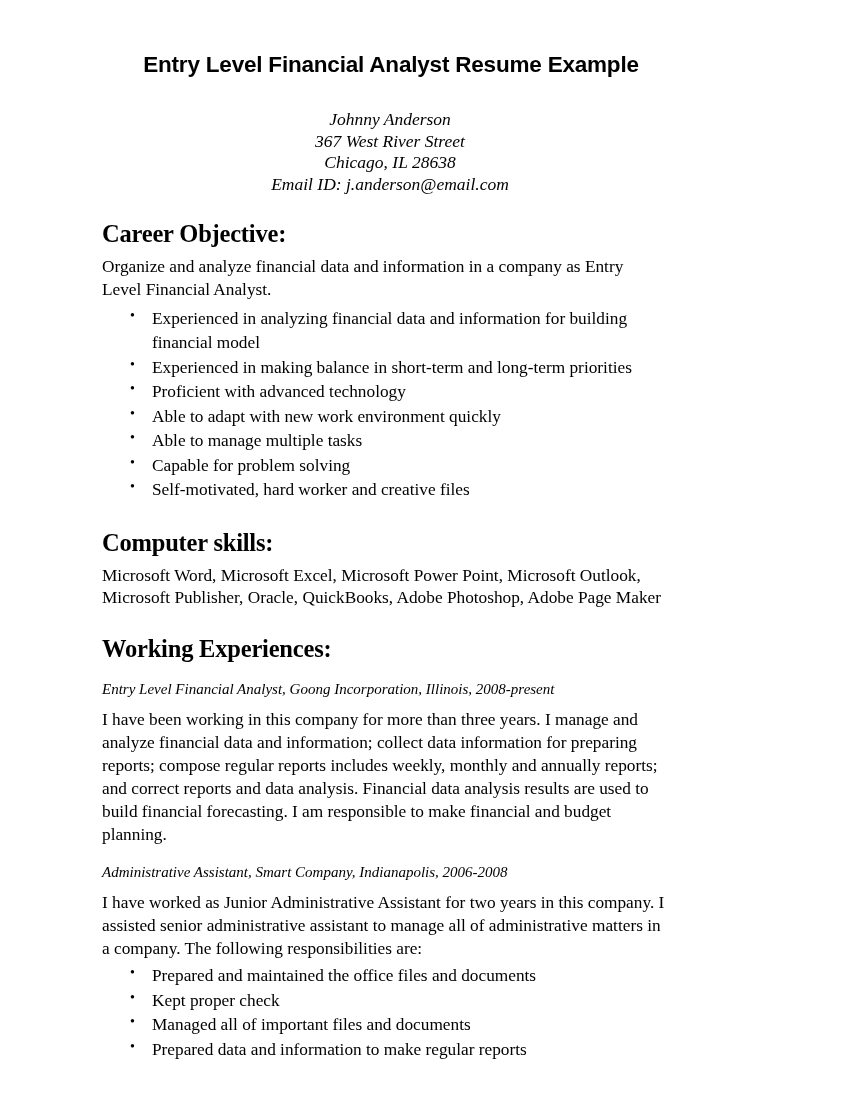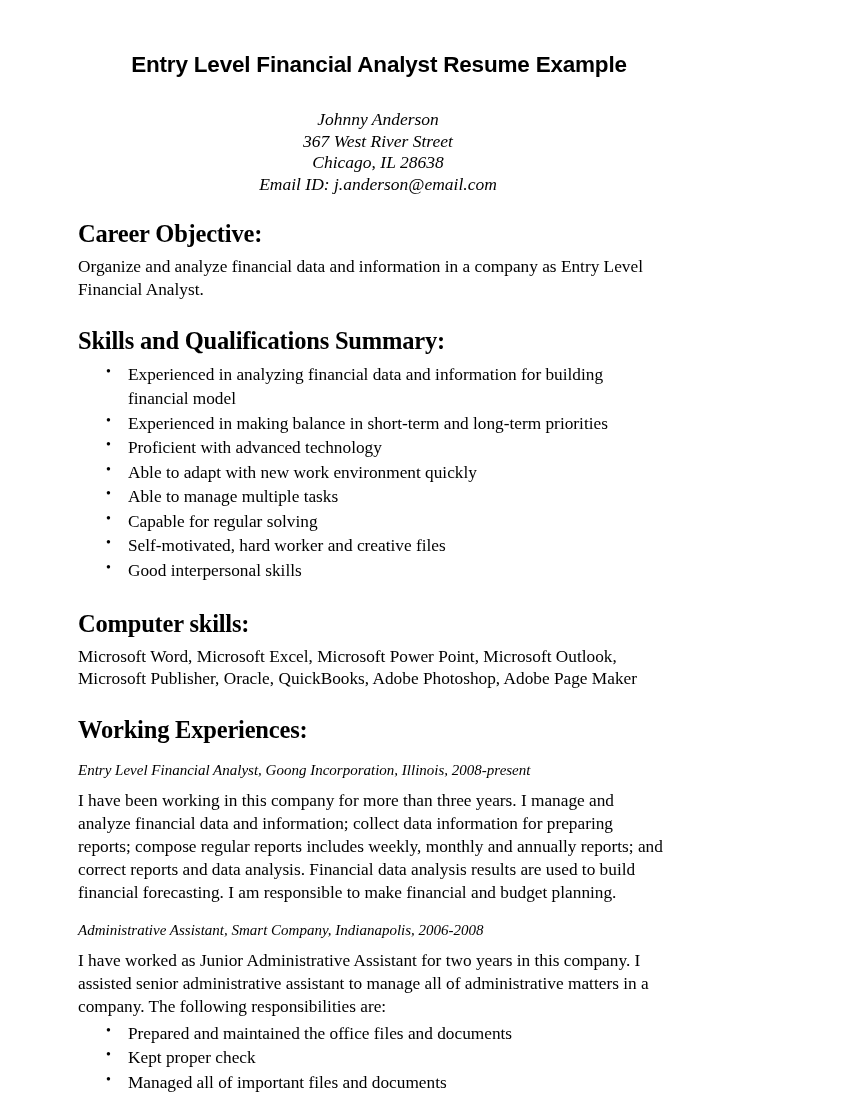--- a/index.html
+++ b/index.html
@@ -11,21 +11,21 @@
     width: 849px;
     height: 1099px;
     font-family: "Liberation Serif", serif;
     color: #000000;
     overflow: hidden;
   }
   .page {
     width: 764px;
     height: 1099px;
     box-sizing: border-box;
-    padding: 40px 98px 0 78px;
+    padding: 40px 98px 0 102px;
     position: relative;
   }
   .doc-title {
     text-align: center;
     font-family: "Liberation Sans", sans-serif;
     font-weight: bold;
     font-size: 22.5px;
     letter-spacing: -0.2px;
     margin: 12px 0 0 0;
     padding-left: 14px;
@@ -94,30 +94,28 @@
   <div class="contact-block">
     <div>Johnny Anderson</div>
     <div>367 West River Street</div>
     <div>Chicago, IL 28638</div>
     <div>Email ID: j.anderson@email.com</div>
   </div>
 
   <h2 class="section-heading">Career Objective:</h2>
   <p class="body-text">Organize and analyze financial data and information in a company as Entry Level Financial Analyst.</p>
 
-  <h2 class="section-heading">Skills and Qualifications Summary:</h2>
   <ul class="bullets">
     <li>Experienced in analyzing financial data and information for building financial model</li>
     <li>Experienced in making balance in short-term and long-term priorities</li>
     <li>Proficient with advanced technology</li>
     <li>Able to adapt with new work environment quickly</li>
     <li>Able to manage multiple tasks</li>
-    <li>Capable for regular solving</li>
+    <li>Capable for problem solving</li>
     <li>Self-motivated, hard worker and creative files</li>
-    <li>Good interpersonal skills</li>
   </ul>
 
   <h2 class="section-heading">Computer skills:</h2>
   <p class="body-text">Microsoft Word, Microsoft Excel, Microsoft Power Point, Microsoft Outlook, Microsoft Publisher, Oracle, QuickBooks, Adobe Photoshop, Adobe Page Maker</p>
 
   <h2 class="section-heading">Working Experiences:</h2>
 
   <div>
     <div class="job-title">Entry Level Financial Analyst, Goong Incorporation, Illinois, 2008-present</div>
     <p class="para">I have been working in this company for more than three years. I manage and analyze financial data and information; collect data information for preparing reports; compose regular reports includes weekly, monthly and annually reports; and correct reports and data analysis. Financial data analysis results are used to build financial forecasting. I am responsible to make financial and budget planning.</p>

